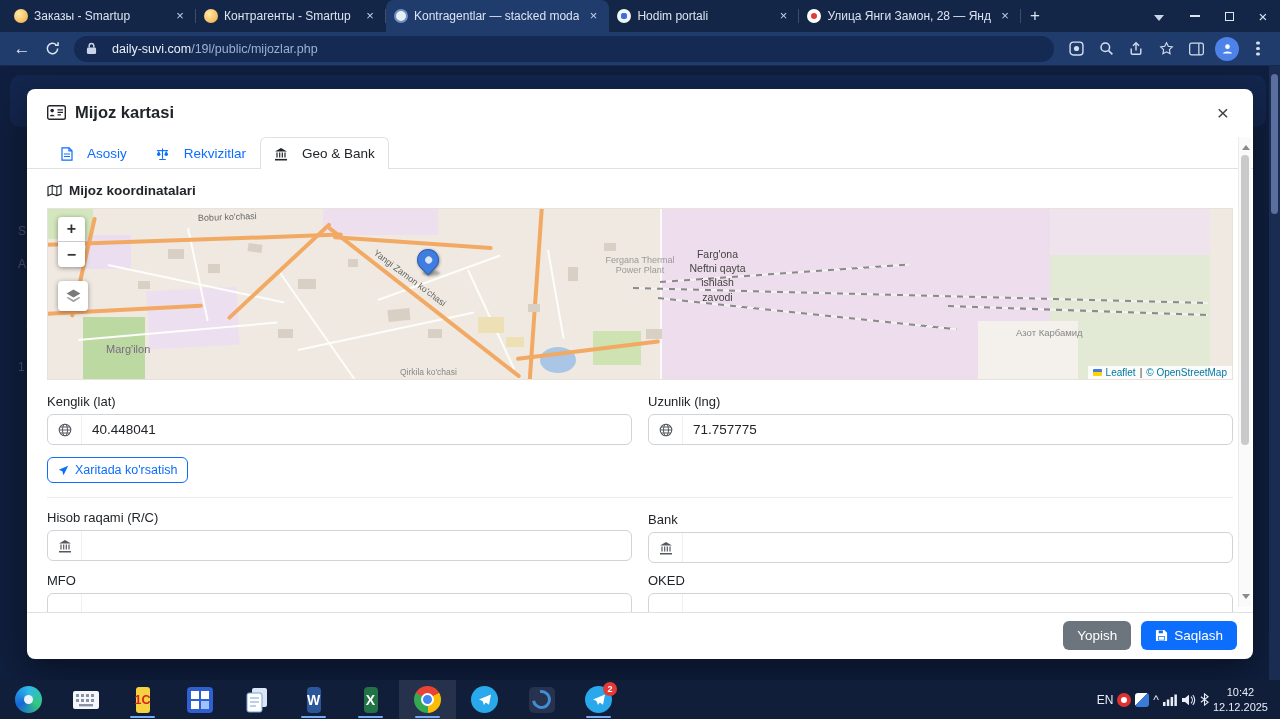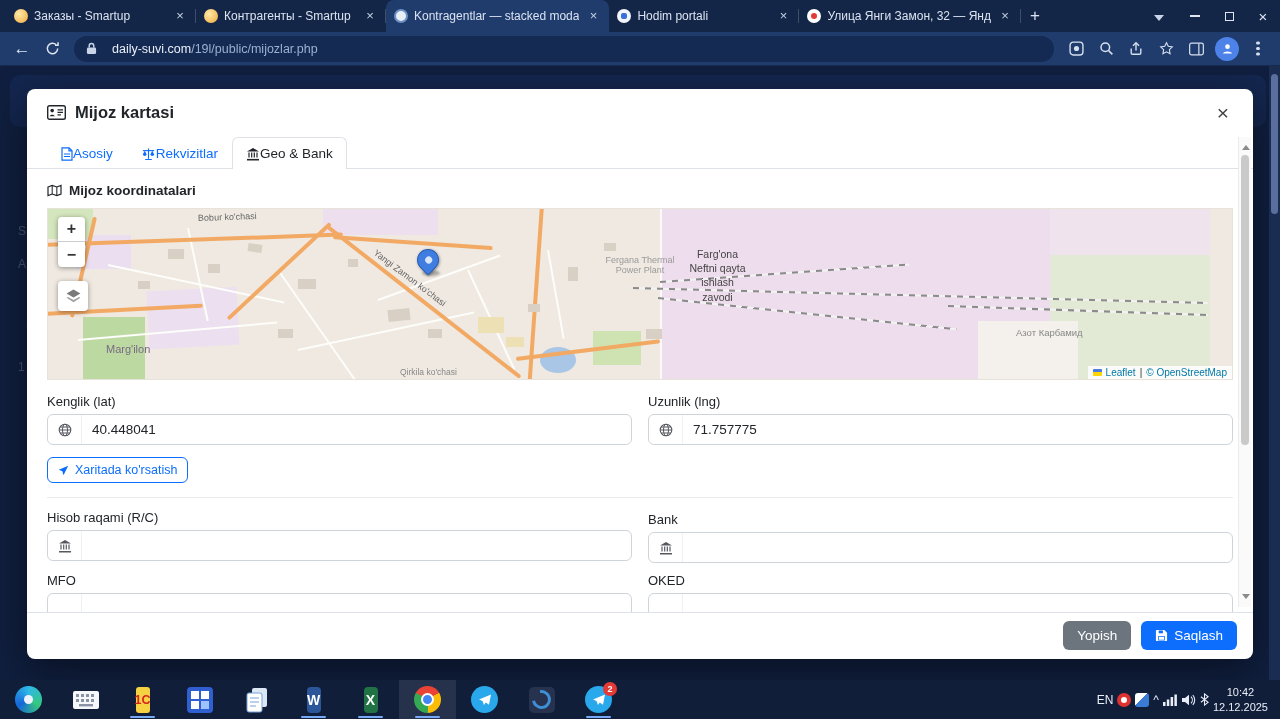--- a/index.html
+++ b/index.html
@@ -45,21 +45,21 @@
   .backdrop { position:absolute; inset:0; background:rgba(8,13,30,.42); }
   .page-scroll { position:absolute; right:0; top:0; bottom:0; width:11px; background:#1b2c52; }
   .page-scroll .pthumb { position:absolute; left:2px; right:2px; top:8px; height:140px; background:#5a6f9e; border-radius:4px; }
 
   
   .modal { position:absolute; left:27px; top:23px; width:1226px; height:570px; background:#fff; border-radius:8px; box-shadow:0 12px 40px rgba(0,0,0,.45); display:flex; flex-direction:column; color:#212529; }
   .m-header { display:flex; align-items:center; gap:9px; padding:13px 20px 6px; }
   .m-title { font-size:16.5px; font-weight:bold; }
   .m-close { margin-left:auto; font-size:21px; color:#444; line-height:1; cursor:pointer; padding:0 4px; }
   .m-tabs { display:flex; padding:0 20px; border-bottom:1px solid #dee2e6; margin-top:8px; }
-  .mtab { display:flex; align-items:center; gap:0; padding:8px 13px; font-size:13.5px; color:#0d6efd; border:1px solid transparent; border-bottom:none; border-radius:6px 6px 0 0; margin-bottom:-1px; cursor:pointer; }
+  .mtab { display:flex; align-items:center; gap:14px; padding:8px 13px; font-size:13.5px; color:#0d6efd; border:1px solid transparent; border-bottom:none; border-radius:6px 6px 0 0; margin-bottom:-1px; cursor:pointer; }
   .mtab.active { color:#212529; border-color:#dee2e6; background:#fff; position:relative; }
   .mtab.active::after { content:""; position:absolute; left:0; right:0; bottom:-1px; height:2px; background:#fff; }
   .m-body { flex:1; padding:8px 20px 0; overflow:hidden; position:relative; }
   .sec-title { display:flex; align-items:center; gap:7px; font-weight:bold; font-size:13.5px; margin-top:6px; }
 
   .frow { display:flex; gap:16px; }
   .fcol { flex:1; min-width:0; }
   .flabel { display:block; font-size:13px; margin:14px 0 5px; color:#212529; }
   .igroup { display:flex; align-items:center; border:1px solid #ced4da; border-radius:6px; height:31px; background:#fff; overflow:hidden; }
   .iaddon { width:34px; height:100%; display:flex; align-items:center; justify-content:center; color:#55595f; border-right:1px solid #f0f1f3; flex:0 0 34px; }
@@ -146,21 +146,21 @@
       <span class="tab-title">Kontragentlar — stacked moda</span>
       <span class="tab-close">×</span>
     </div>
     <div class="btab">
       <span class="fav fav-hodim"></span>
       <span class="tab-title">Hodim portali</span>
       <span class="tab-close">×</span>
     </div>
     <div class="btab">
       <span class="fav fav-yandex"></span>
-      <span class="tab-title">Улица Янги Замон, 32 — Янд</span>
+      <span class="tab-title">Улица Янги Замон, 28 — Янд</span>
       <span class="tab-close">×</span>
     </div>
     <div class="newtab">+</div>
     <div class="strip-right">
       <span class="chev-down"></span>
       <span class="winbtn">
           <span class="ic-min"></span>
         </span>
       <span class="winbtn">
           <span class="ic-max"></span>

